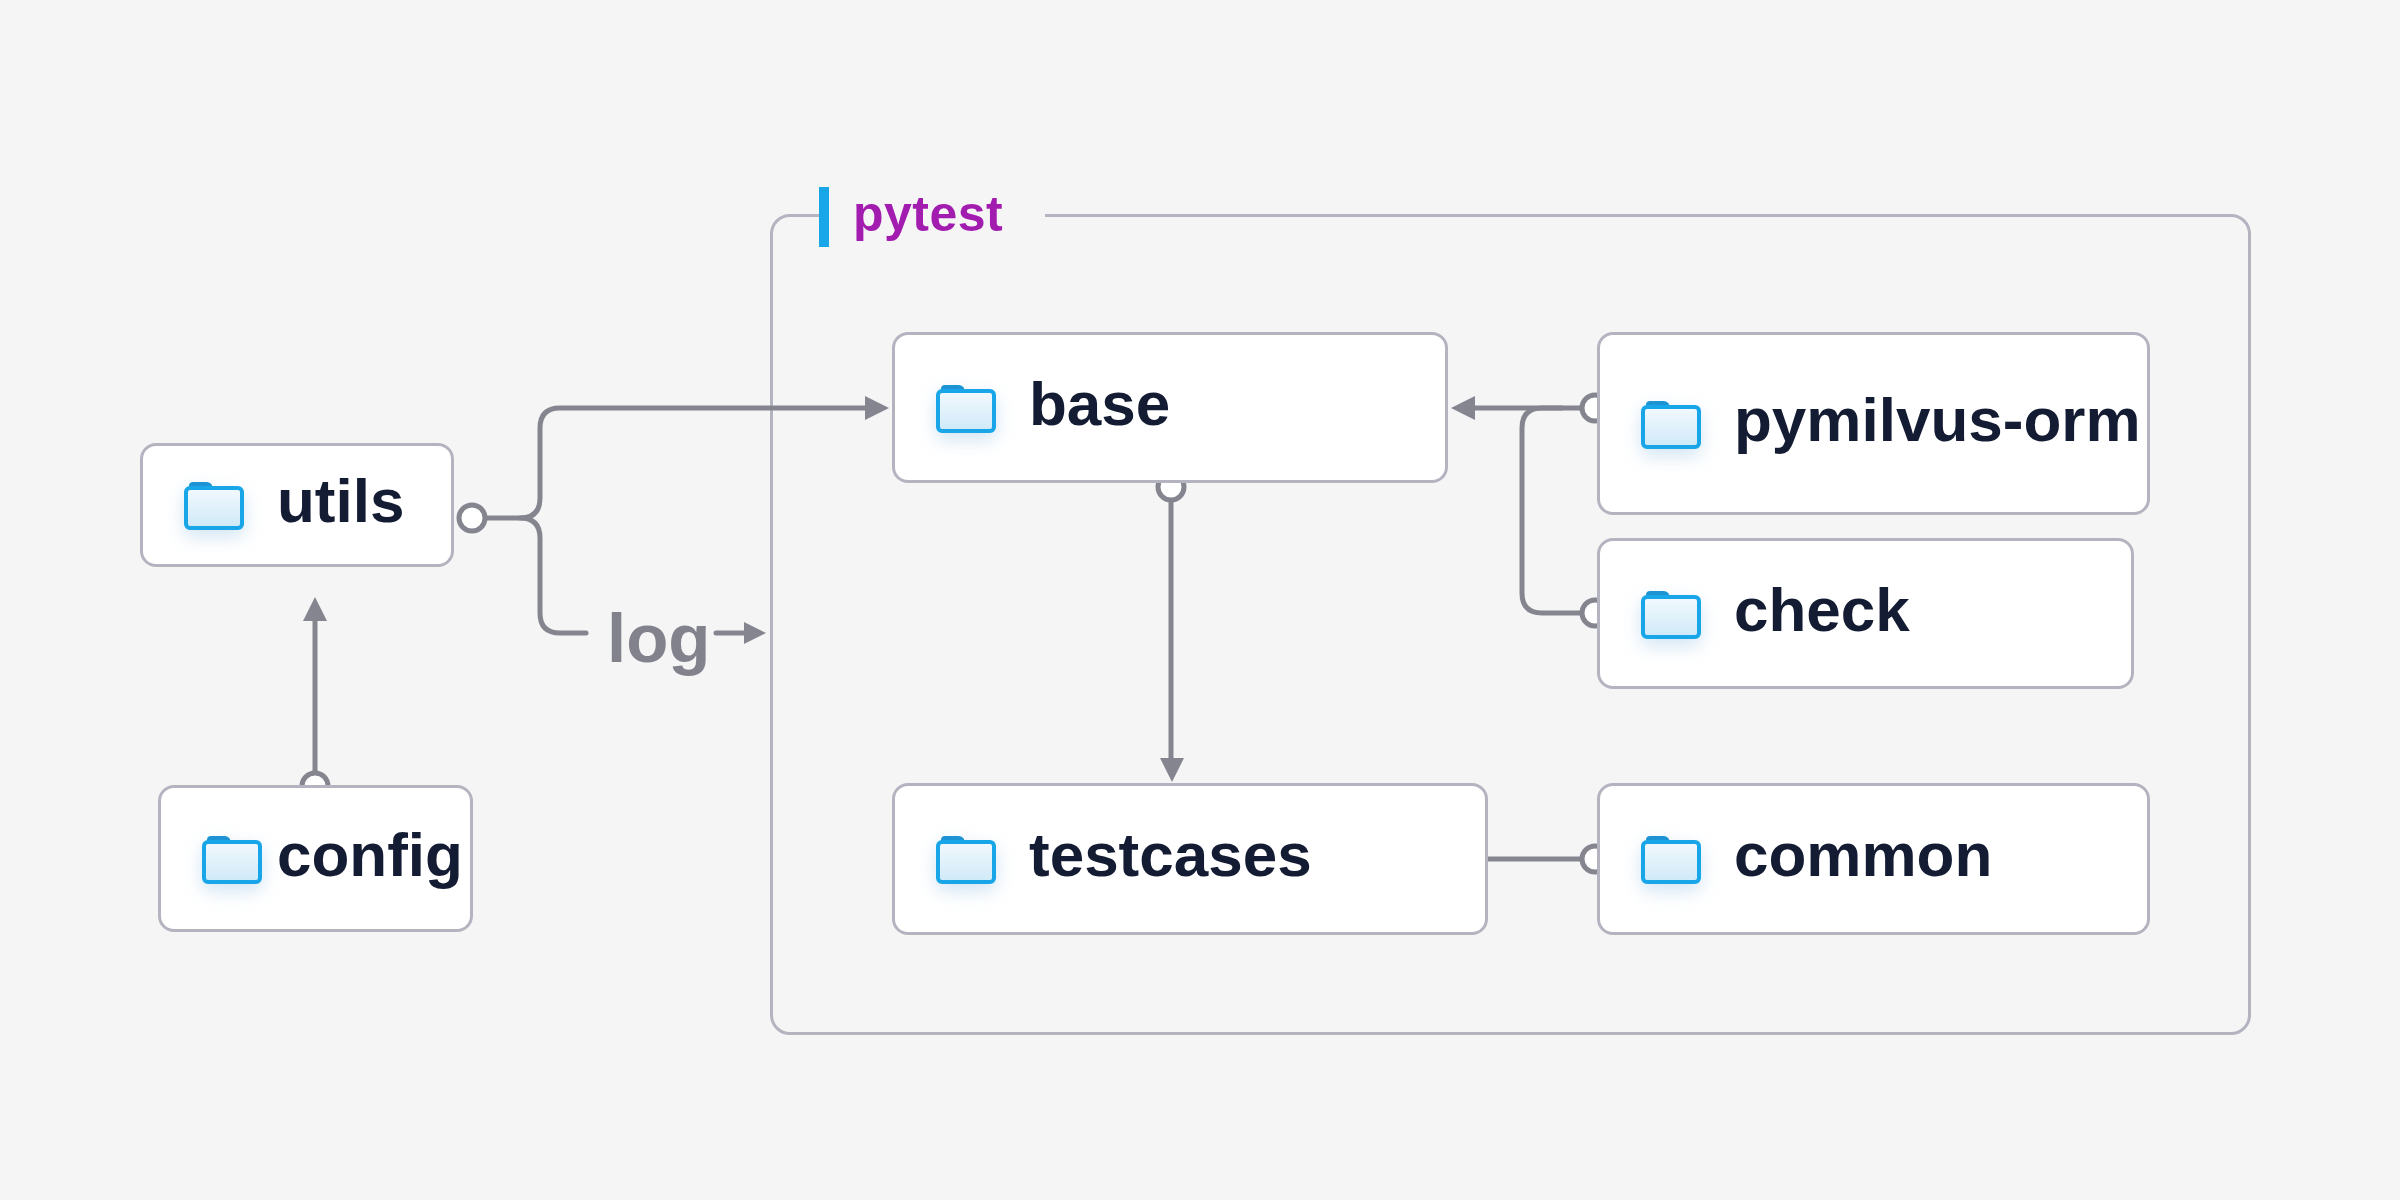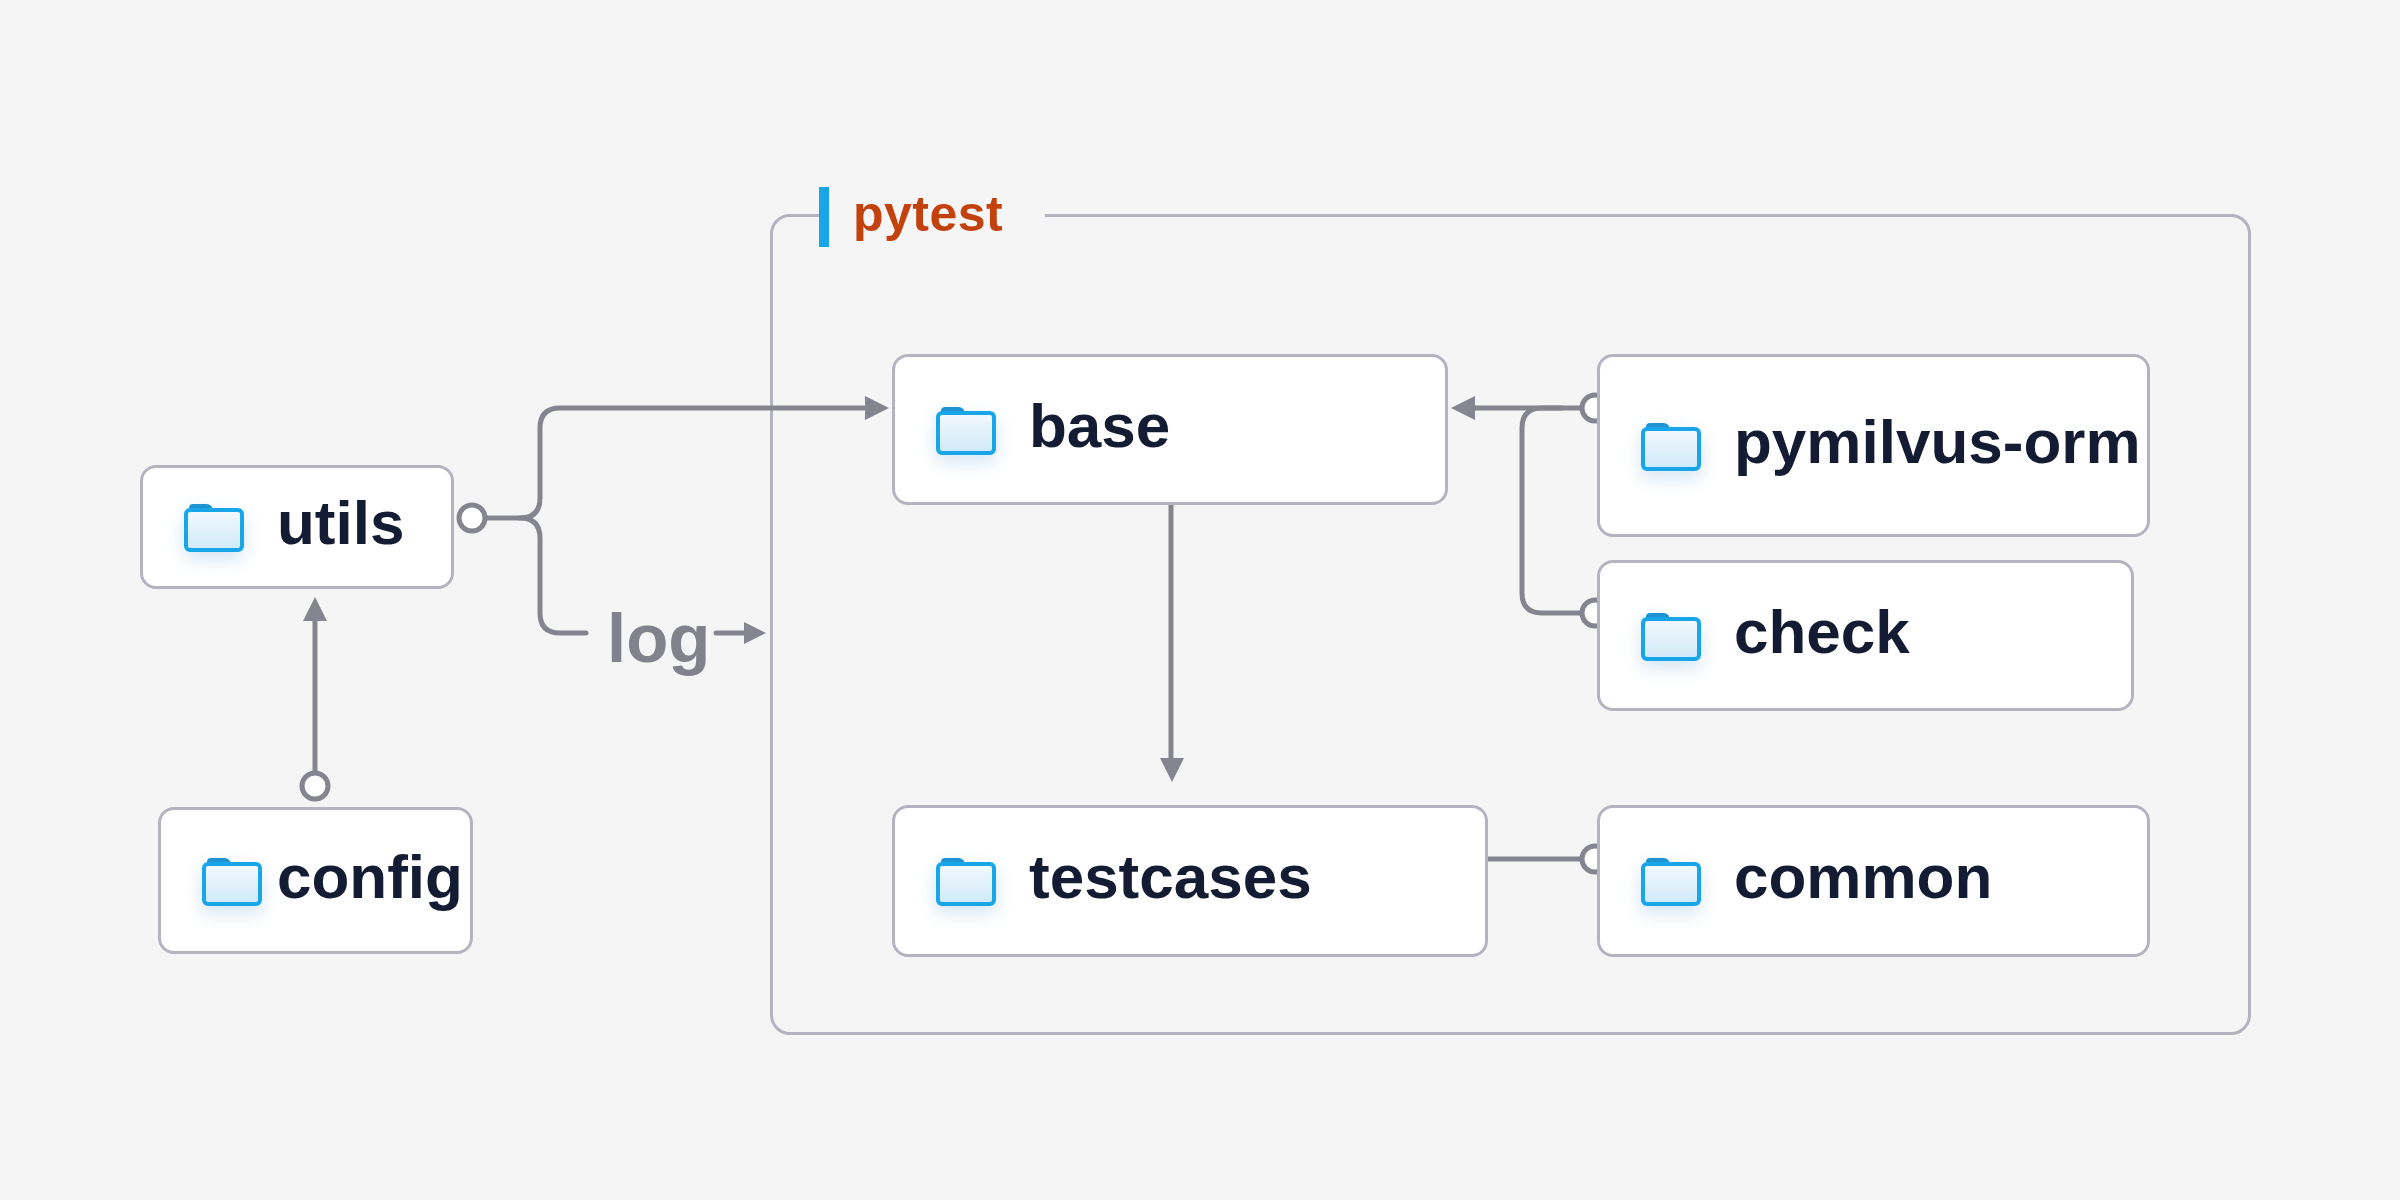--- a/index.html
+++ b/index.html
@@ -26,21 +26,21 @@
     gap:24px;
     background:#f5f5f6;
     padding:0 42px 0 0;
   }
   .group-label .accent-bar{
     width:10px;height:60px;
     background:#18a6e9;
   }
   .group-label .group-title{
     font-size:50px;font-weight:700;
-    color:#c2410c;
+    color:#a21caf;
     letter-spacing:.5px;
     line-height:1;
     padding-bottom:6px;
   }
   
   svg.connectors{
     position:absolute;left:0;top:0;z-index:2;
     pointer-events:none;
   }
   .edge-line{stroke:#85858f;stroke-width:5;fill:none;stroke-linecap:round;}
@@ -50,21 +50,20 @@
   .node{
     position:absolute;
     box-sizing:border-box;
     background:#ffffff;
     border:3px solid #b4b4c0;
     border-radius:16px;
     display:flex;align-items:center;
     padding-left:38px;
     gap:30px;
     z-index:3;
-    margin-top:22px;
   }
   .node .node-label{
     font-size:62px;font-weight:700;
     color:#141c33;
     line-height:1;
     padding-bottom:8px;
     white-space:nowrap;
   }
   .folder{flex:0 0 auto;filter:drop-shadow(0px 7px 9px rgba(110,170,215,.30));}
   #node-utils       {left:140px; top:443px; width:314px; height:124px;}

